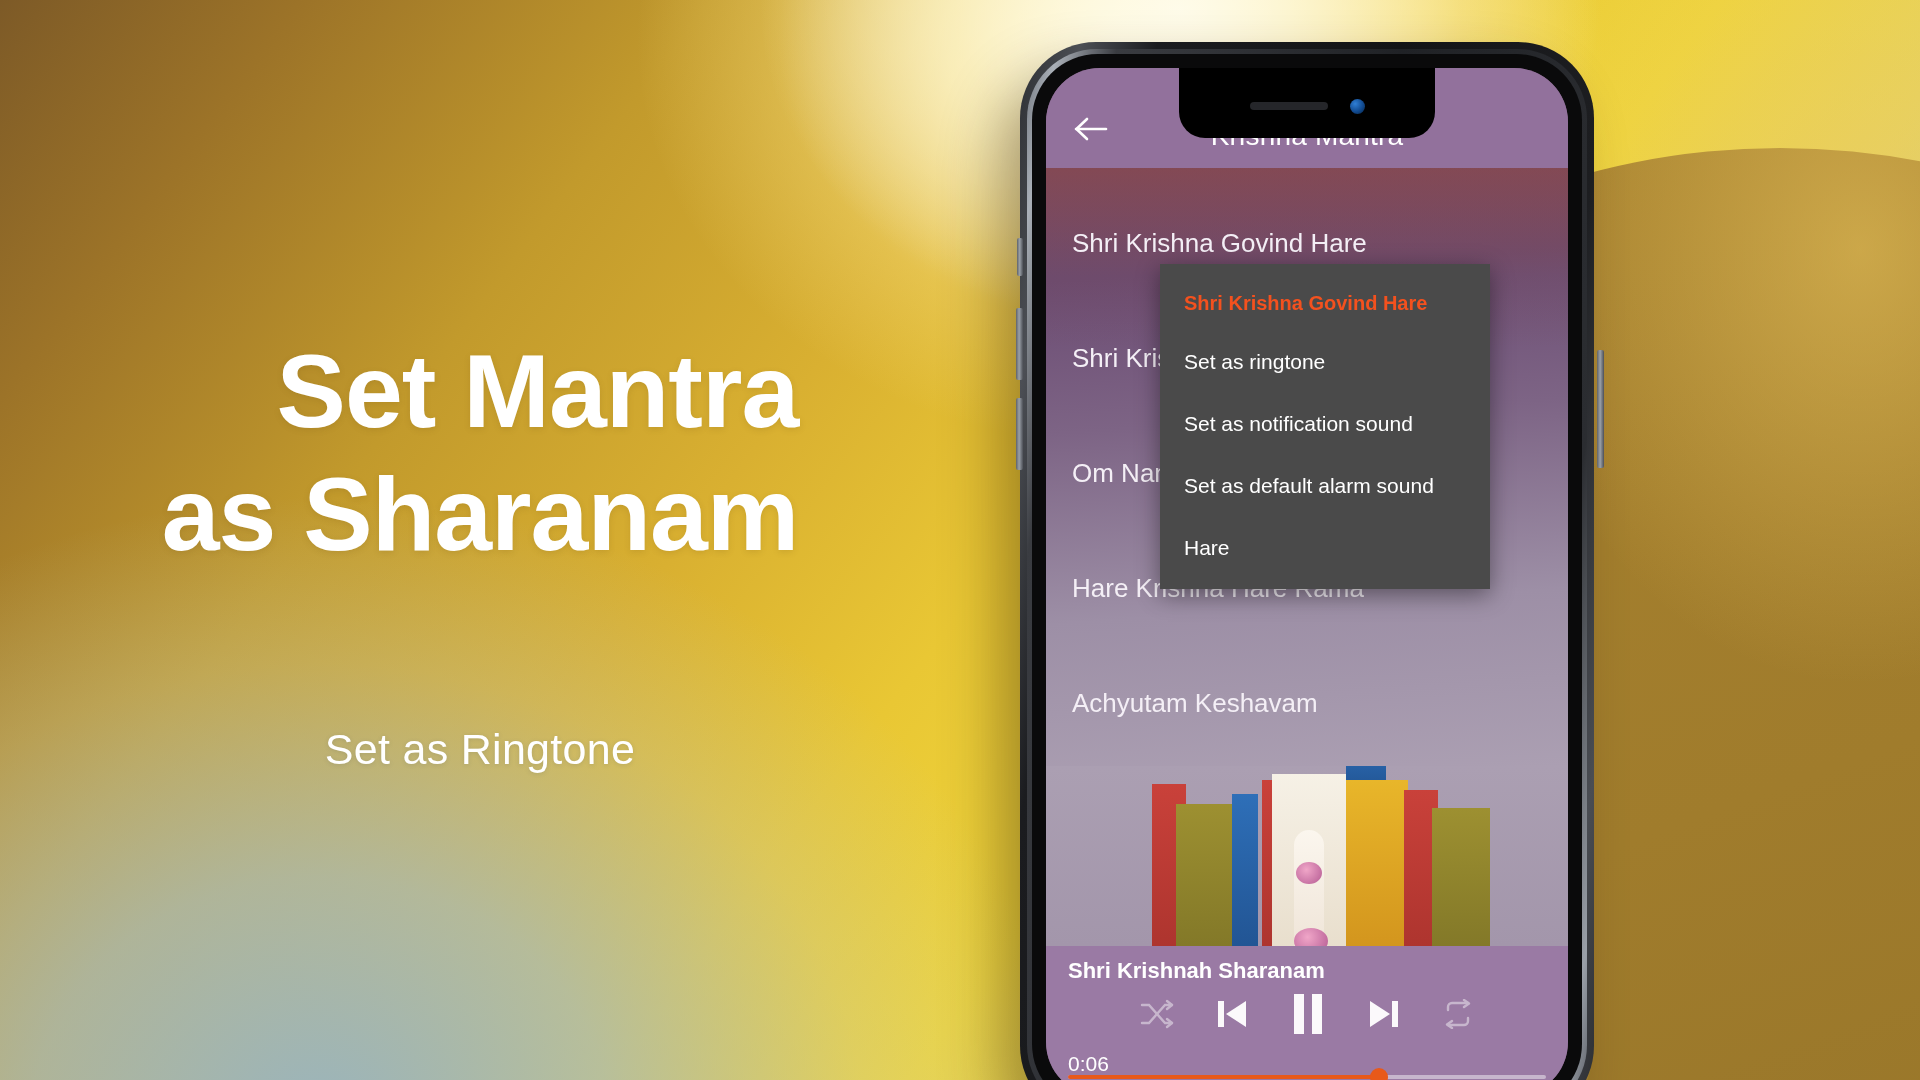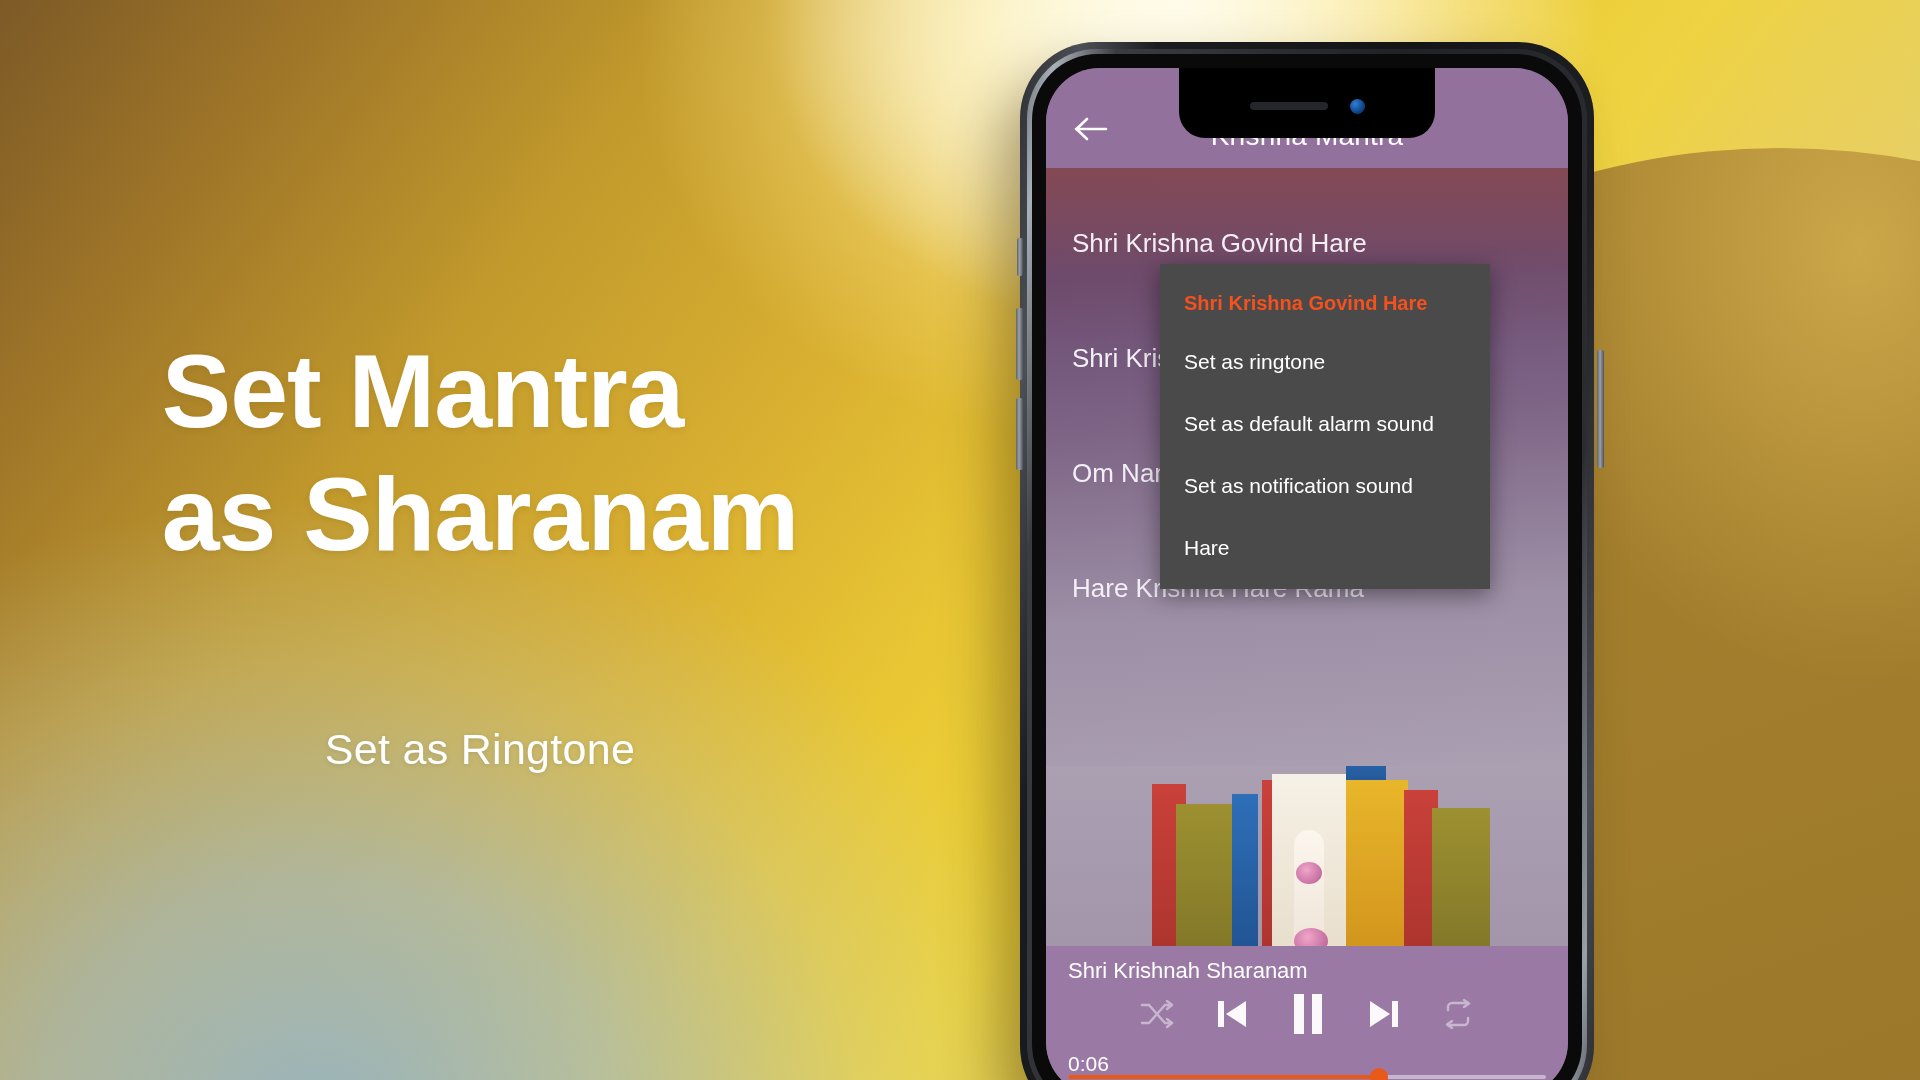--- a/index.html
+++ b/index.html
@@ -53,21 +53,21 @@
     width:960px; height:1080px;
     display:flex; flex-direction:column;
     align-items:center; justify-content:flex-start;
     padding-top:330px;
   }
   #headline {
     color:#ffffff;
     font-weight:bold;
     font-size:104px;
     line-height:1.18;
-    text-align:left;
+    text-align:right;
     letter-spacing:-1px;
     text-shadow:0 2px 6px rgba(120,90,20,0.18);
   }
   #headline .l2 { display:block; }
   #subtitle {
     margin-top:150px;
     color:#ffffff;
     font-size:43px;
     font-weight:300;
     text-align:center;
@@ -217,21 +217,21 @@
   
   #player {
     position:relative;
     height:150px;
     background:#9a7aa4;
     padding:12px 22px 0 22px;
   }
   #now-playing {
     color:#ffffff;
     font-size:22px;
-    font-weight:400;
+    font-weight:700;
     margin-bottom:4px;
   }
   #controls {
     display:flex; align-items:center; justify-content:center;
     gap:40px;
     height:56px;
     margin-top:2px;
   }
   .ctl { opacity:0.96; }
   .ctl.dim { opacity:0.45; }
@@ -334,20 +334,23 @@
           <span class="track-title">Shri Krishna Govind Hare</span>
         </div>
         <div class="track-row">
           <span class="track-title">Shri Krishna Sharanam Mamah</span>
         </div>
         <div class="track-row">
           <span class="track-title">Om Namo Bhagavate Vasudevaya</span>
         </div>
         <div class="track-row">
           <span class="track-title">Hare Krishna Hare Rama</span>
+        </div>
+        <div class="track-row">
+          <span class="track-title">Achyutam Keshavam</span>
         </div>
       </div>
 
       <div id="artwork">
         <div id="art-inner">
 
           <div class="fig robe-red" style="left:106px; width:34px; height:196px;"></div>
           <div class="fig robe-olive" style="left:130px; width:62px; height:176px;"></div>
           <div class="fig robe-blue" style="left:186px; width:26px; height:186px;"></div>
 
@@ -413,21 +416,21 @@
         <div id="seek">
           <div id="seek-track"></div>
           <div id="seek-fill" style="width: 65%;"></div>
           <div id="seek-thumb" style="left: 65%;"></div>
         </div>
       </div>
 
       <div id="ctx-menu">
         <div id="ctx-header">Shri Krishna Govind Hare</div>
         <div class="ctx-item">Set as ringtone</div>
+        <div class="ctx-item">Set as notification sound</div>
         <div class="ctx-item">Set as default alarm sound</div>
-        <div class="ctx-item">Set as notification sound</div>
         <div class="ctx-item">Hare</div>
       </div>
 
     </div>
   </div>
 
 </div>
 
 </body></html>

